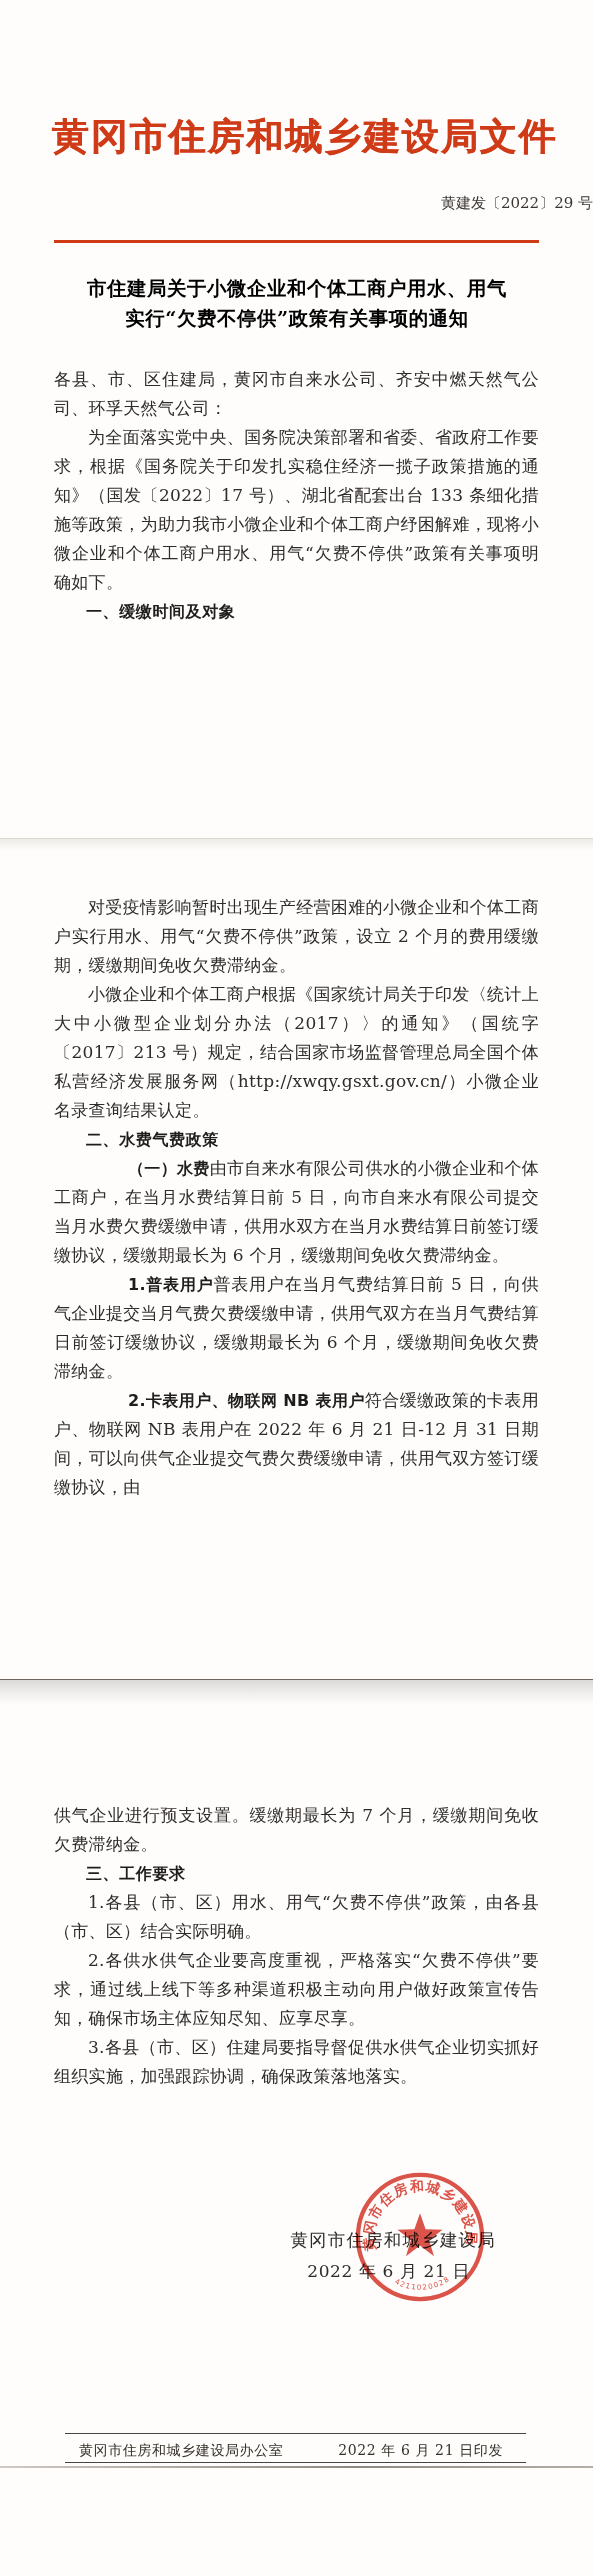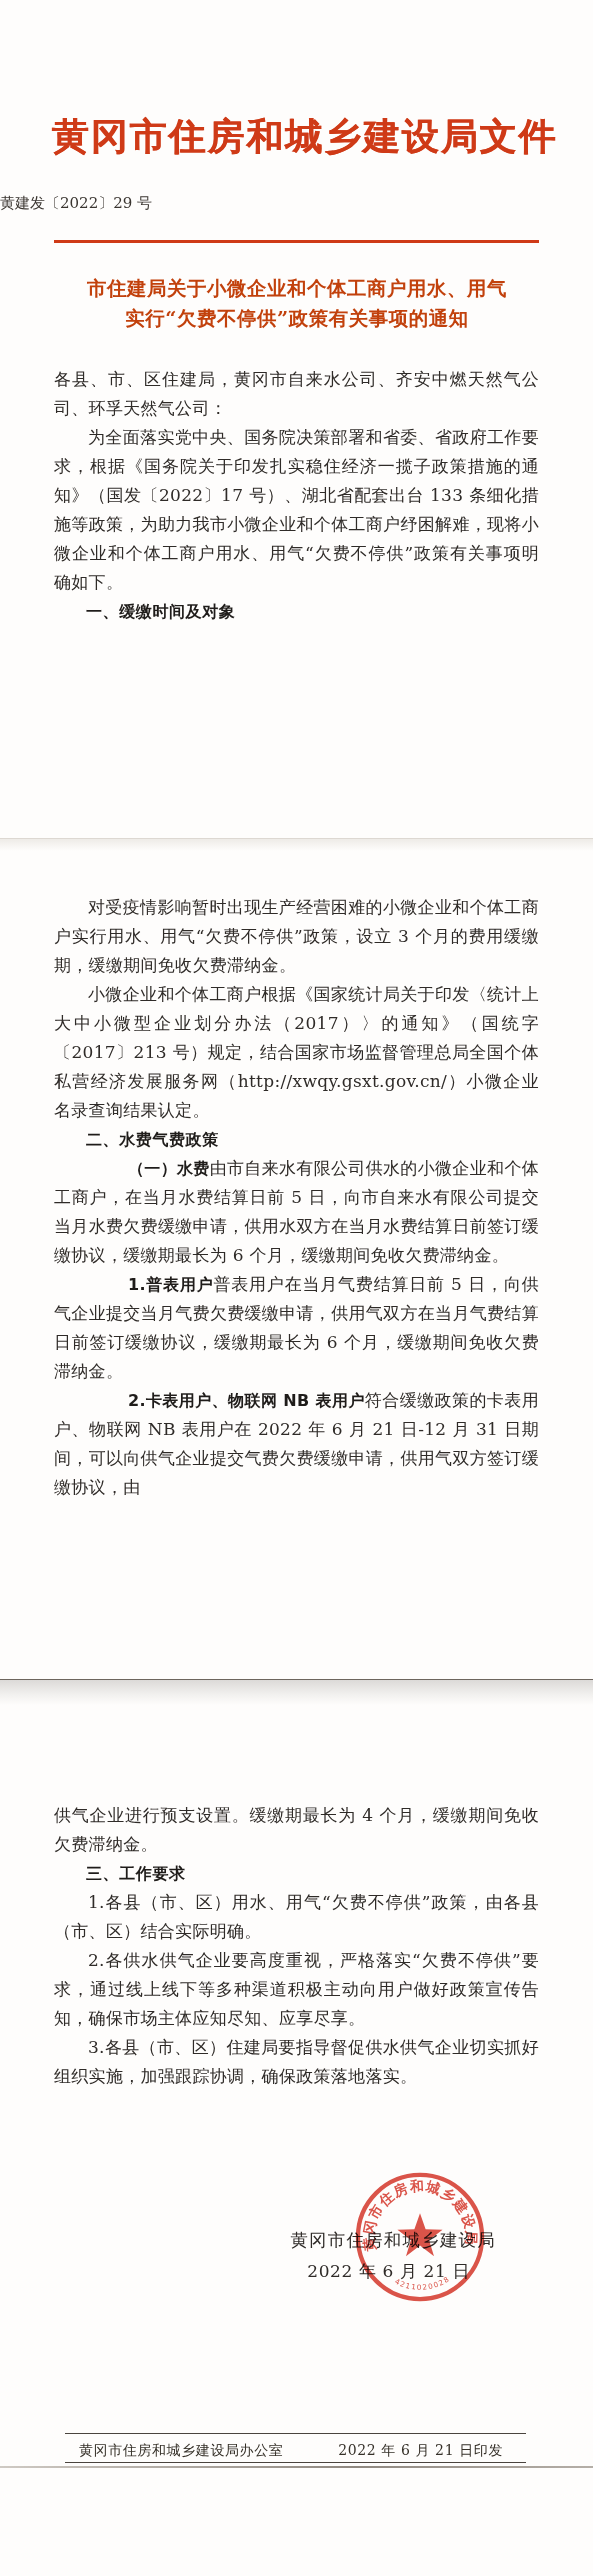--- a/index.html
+++ b/index.html
@@ -14,30 +14,30 @@
   .org-title{
     position:absolute;top:88px;left:8px;width:593px;
     text-align:center;
     font-size:37px;line-height:97px;
     font-weight:bold;letter-spacing:1.9px;
     color:#cf3a17;
     text-shadow:0.6px 0 0 #cf3a17;
   }
   .doc-number{
     position:absolute;top:192px;left:0;width:593px;
-    text-align:left;font-size:15px;line-height:23px;color:#3a3530;
+    text-align:right;font-size:15px;line-height:23px;color:#3a3530;
   }
   .red-rule{
     position:absolute;top:240px;left:54px;width:485px;height:2.6px;
     background:#cf3a17;
   }
   .doc-title{
     position:absolute;top:274px;left:39px;width:516px;
     text-align:center;font-size:19.4px;line-height:30px;
-    font-weight:bold;color:#c2410c;letter-spacing:0.6px;
+    font-weight:bold;color:#000000;letter-spacing:0.6px;
   }
   .body{
     position:absolute;left:54px;width:485px;
     font-size:17px;line-height:29px;
     text-align:justify;letter-spacing:0.3px;
   }
   .body p{margin:0;padding:0;}
   .page1{top:365px;}
   .page2{top:893px;}
   .page3{top:1801px;}
@@ -106,32 +106,32 @@
 
   <div class="body page1">
     <p class="salutation">各县、市、区住建局，黄冈市自来水公司、齐安中燃天然气公司、环孚天然气公司：</p>
     <p class="para">为全面落实党中央、国务院决策部署和省委、省政府工作要求，根据《国务院关于印发扎实稳住经济一揽子政策措施的通知》（国发〔2022〕17 号）、湖北省配套出台 133 条细化措施等政策，为助力我市小微企业和个体工商户纾困解难，现将小微企业和个体工商户用水、用气“欠费不停供”政策有关事项明确如下。</p>
     <p class="para h">一、缓缴时间及对象</p>
   </div>
 
   <div class="page-break pb1"></div>
 
   <div class="body page2">
-    <p class="para">对受疫情影响暂时出现生产经营困难的小微企业和个体工商户实行用水、用气“欠费不停供”政策，设立 3 个月的费用缓缴期，缓缴期间免收欠费滞纳金。</p>
+    <p class="para">对受疫情影响暂时出现生产经营困难的小微企业和个体工商户实行用水、用气“欠费不停供”政策，设立 2 个月的费用缓缴期，缓缴期间免收欠费滞纳金。</p>
     <p class="para">小微企业和个体工商户根据《国家统计局关于印发〈统计上大中小微型企业划分办法（2017）〉的通知》（国统字〔2017〕213 号）规定，结合国家市场监督管理总局全国个体私营经济发展服务网（http://xwqy.gsxt.gov.cn/）小微企业名录查询结果认定。</p>
     <p class="para h">二、水费气费政策</p>
     <p class="para"><b class="lead">（一）水费</b><span>由市自来水有限公司供水的小微企业和个体工商户，在当月水费结算日前 5 日，向市自来水有限公司提交当月水费欠费缓缴申请，供用水双方在当月水费结算日前签订缓缴协议，缓缴期最长为 6 个月，缓缴期间免收欠费滞纳金。</span></p>
     <p class="para"><b class="lead">1.普表用户</b><span>普表用户在当月气费结算日前 5 日，向供气企业提交当月气费欠费缓缴申请，供用气双方在当月气费结算日前签订缓缴协议，缓缴期最长为 6 个月，缓缴期间免收欠费滞纳金。</span></p>
     <p class="para"><b class="lead">2.卡表用户、物联网 NB 表用户</b><span>符合缓缴政策的卡表用户、物联网 NB 表用户在 2022 年 6 月 21 日-12 月 31 日期间，可以向供气企业提交气费欠费缓缴申请，供用气双方签订缓缴协议，由</span></p>
   </div>
 
   <div class="page-break pb2"></div>
 
   <div class="body page3">
-    <p class="cont">供气企业进行预支设置。缓缴期最长为 4 个月，缓缴期间免收欠费滞纳金。</p>
+    <p class="cont">供气企业进行预支设置。缓缴期最长为 7 个月，缓缴期间免收欠费滞纳金。</p>
     <p class="para h">三、工作要求</p>
     <p class="para">1.各县（市、区）用水、用气“欠费不停供”政策，由各县（市、区）结合实际明确。</p>
     <p class="para">2.各供水供气企业要高度重视，严格落实“欠费不停供”要求，通过线上线下等多种渠道积极主动向用户做好政策宣传告知，确保市场主体应知尽知、应享尽享。</p>
     <p class="para">3.各县（市、区）住建局要指导督促供水供气企业切实抓好组织实施，加强跟踪协调，确保政策落地落实。</p>
   </div>
 
   <div class="signer">黄冈市住房和城乡建设局</div>
   <div class="sign-date">2022 年 6 月 21 日</div>
 
   <svg class="seal" viewBox="0 0 200 200" xmlns="http://www.w3.org/2000/svg">

